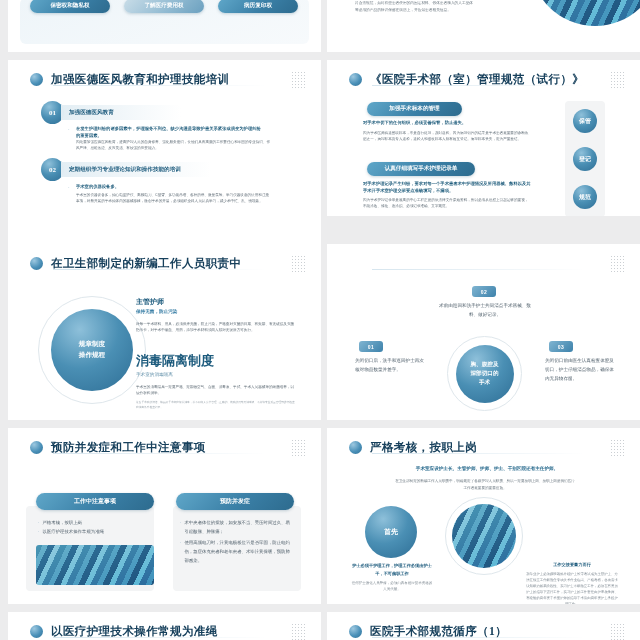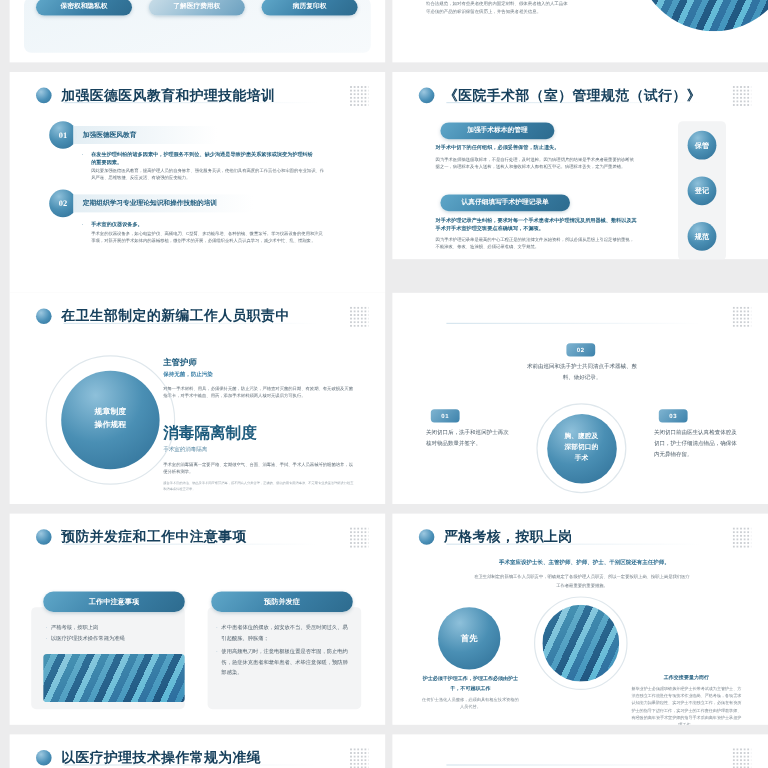--- a/index.html
+++ b/index.html
@@ -323,17 +323,21 @@
   <div class="slide" style="left:8px; top:612px; width:313px; height:176px;">
     <div class="slide-title-row">
       <span class="title-dot"></span>
       <span class="slide-title">以医疗护理技术操作常规为准绳</span>
     </div>
     <div class="title-rule"></div>
     <div class="dotgrid"></div>
   </div>
 
   <div class="slide" style="left:327px; top:612px; width:313px; height:176px;">
+    <div class="slide-title-row">
+      <span class="title-dot"></span>
+      <span class="slide-title">医院手术部规范循序（1）</span>
+    </div>
     <div class="title-rule"></div>
     <div class="dotgrid"></div>
   </div>
 
 </div>
 
 </body></html>

